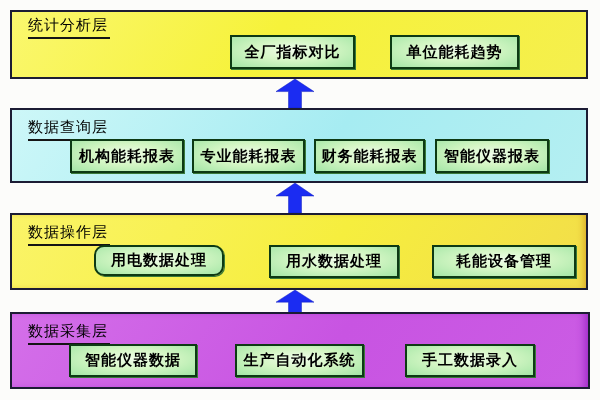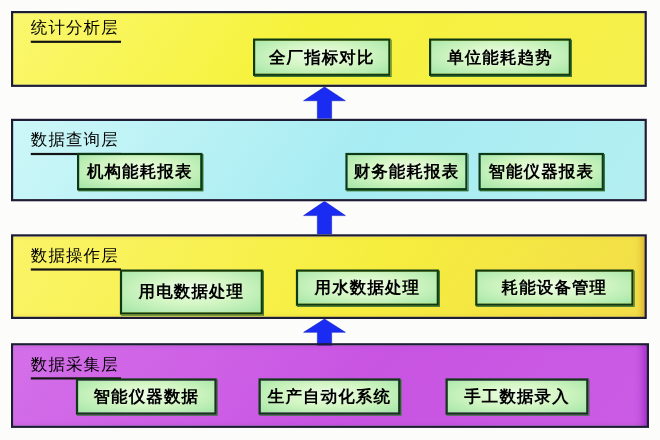--- a/index.html
+++ b/index.html
@@ -58,31 +58,32 @@
     <div class="node" style="left:378px;top:23px;width:129px;height:34px;">单位能耗趋势</div>
   </section>
 
   <svg class="arrow arrow-1" viewBox="0 0 40 30" preserveAspectRatio="none">
     <polygon points="20,0 39,13 26.5,13 26.5,30 13.5,30 13.5,13 1,13"></polygon>
   </svg>
 
   <section class="layer layer-2">
     <span class="layer-title">数据查询层</span>
     <div class="node" style="left:58px;top:29px;width:114px;height:34px;">机构能耗报表</div>
+    <div class="node" style="left:180px;top:29px;width:113px;height:34px;">专业能耗报表</div>
     <div class="node" style="left:302px;top:29px;width:111px;height:34px;">财务能耗报表</div>
     <div class="node" style="left:423px;top:29px;width:114px;height:34px;">智能仪器报表</div>
   </section>
 
   <svg class="arrow arrow-2" viewBox="0 0 40 30" preserveAspectRatio="none">
     <polygon points="20,0 39,13 26.5,13 26.5,30 13.5,30 13.5,13 1,13"></polygon>
   </svg>
 
   <section class="layer layer-3">
     <span class="layer-title">数据操作层</span>
-    <div class="node" style="left:97px;top:30px;width:130px;height:41px;">用电数据处理</div>
+    <div class="node" style="left:82px;top:30px;width:130px;height:31px;border-radius:10px;">用电数据处理</div>
     <div class="node" style="left:257px;top:30px;width:130px;height:33px;">用水数据处理</div>
     <div class="node" style="left:420px;top:30px;width:144px;height:33px;">耗能设备管理</div>
   </section>
 
   <svg class="arrow arrow-3" viewBox="0 0 40 30" preserveAspectRatio="none">
     <polygon points="20,0 39,13 26.5,13 26.5,30 13.5,30 13.5,13 1,13"></polygon>
   </svg>
 
   <section class="layer layer-4">
     <span class="layer-title">数据采集层</span>

